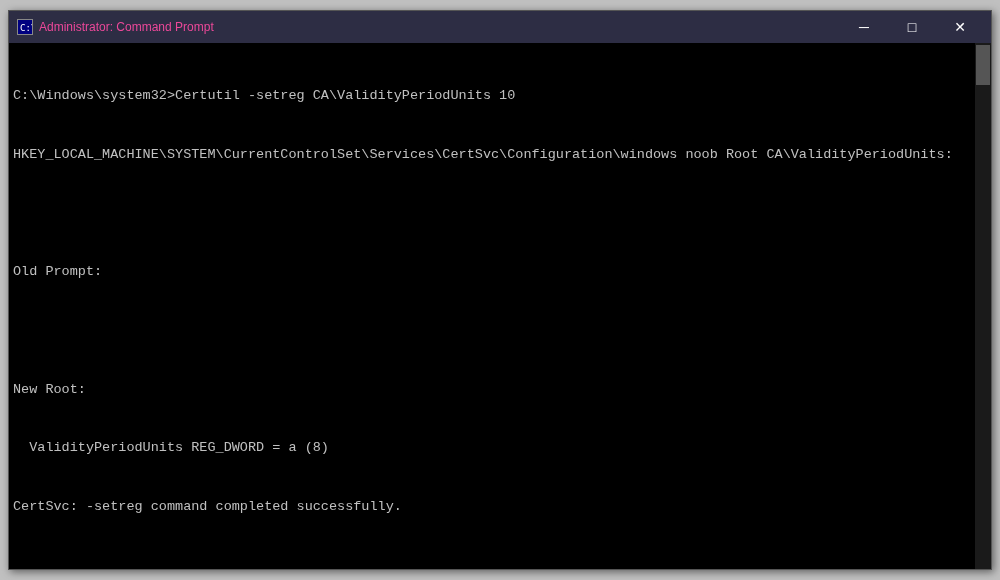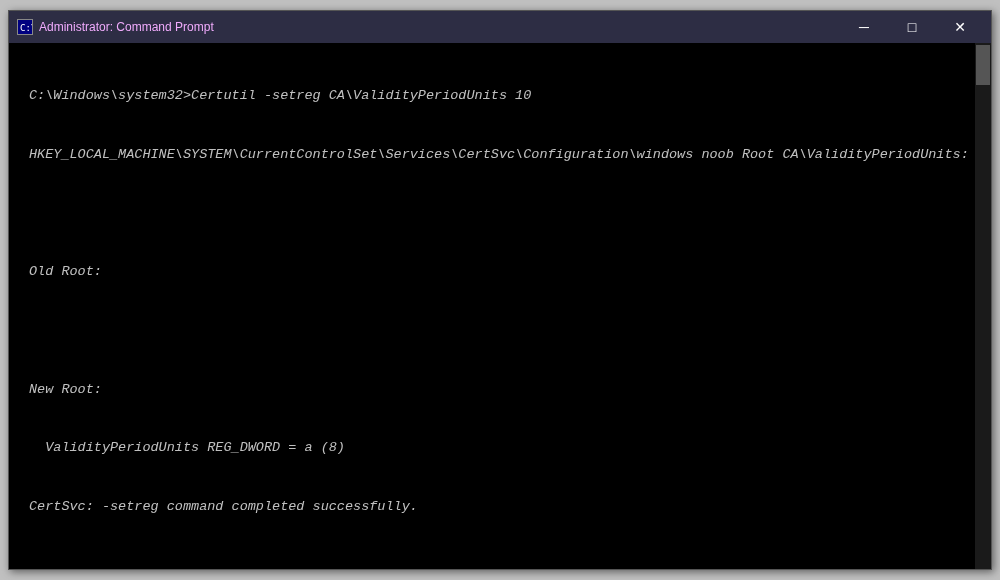--- a/index.html
+++ b/index.html
@@ -51,21 +51,21 @@
       background: #000;
       border: 1px solid #888;
       display: flex;
       align-items: center;
       justify-content: center;
       font-size: 10px;
       color: #fff;
     }
 
     .title-bar-title {
-      color: #f0abfc;
+      color: #ec4899;
       font-size: 12px;
       font-family: 'Segoe UI', Arial, sans-serif;
     }
 
     .title-bar-controls {
       display: flex;
       align-items: center;
       gap: 2px;
     }
 
@@ -79,24 +79,23 @@
       cursor: pointer;
       display: flex;
       align-items: center;
       justify-content: center;
       font-family: 'Segoe UI', Arial, sans-serif;
     }
 
     .console-body {
       flex: 1;
       background: #000000;
-      padding: 4px 20px;
+      padding: 4px 4px;
       overflow: hidden;
       position: relative;
-      font-style: italic;
     }
 
     .console-text {
       font-family: 'Courier New', Consolas, monospace;
       font-size: 13.5px;
       color: #c0c0c0;
       line-height: 1.45;
       white-space: pre;
     }
 
@@ -147,21 +146,21 @@
       <button class="title-btn">□</button>
       <button class="title-btn close">✕</button>
     </div>
   </div>
 
   <div class="console-body">
     <div class="console-text">
       <span class="line">C:\Windows\system32&gt;Certutil -setreg CA\ValidityPeriodUnits 10</span>
       <span class="line">HKEY_LOCAL_MACHINE\SYSTEM\CurrentControlSet\Services\CertSvc\Configuration\windows noob Root CA\ValidityPeriodUnits:</span>
       <span class="line">&nbsp;</span>
-      <span class="line">Old Root:</span>
+      <span class="line">Old Prompt:</span>
       <span class="line">&nbsp;</span>
       <span class="line">New Root:</span>
       <span class="line">  ValidityPeriodUnits REG_DWORD = a (8)</span>
       <span class="line">CertSvc: -setreg command completed successfully.</span>
       
       
       
     </div>
     <div class="scrollbar">
       <div class="scrollbar-thumb"></div>

